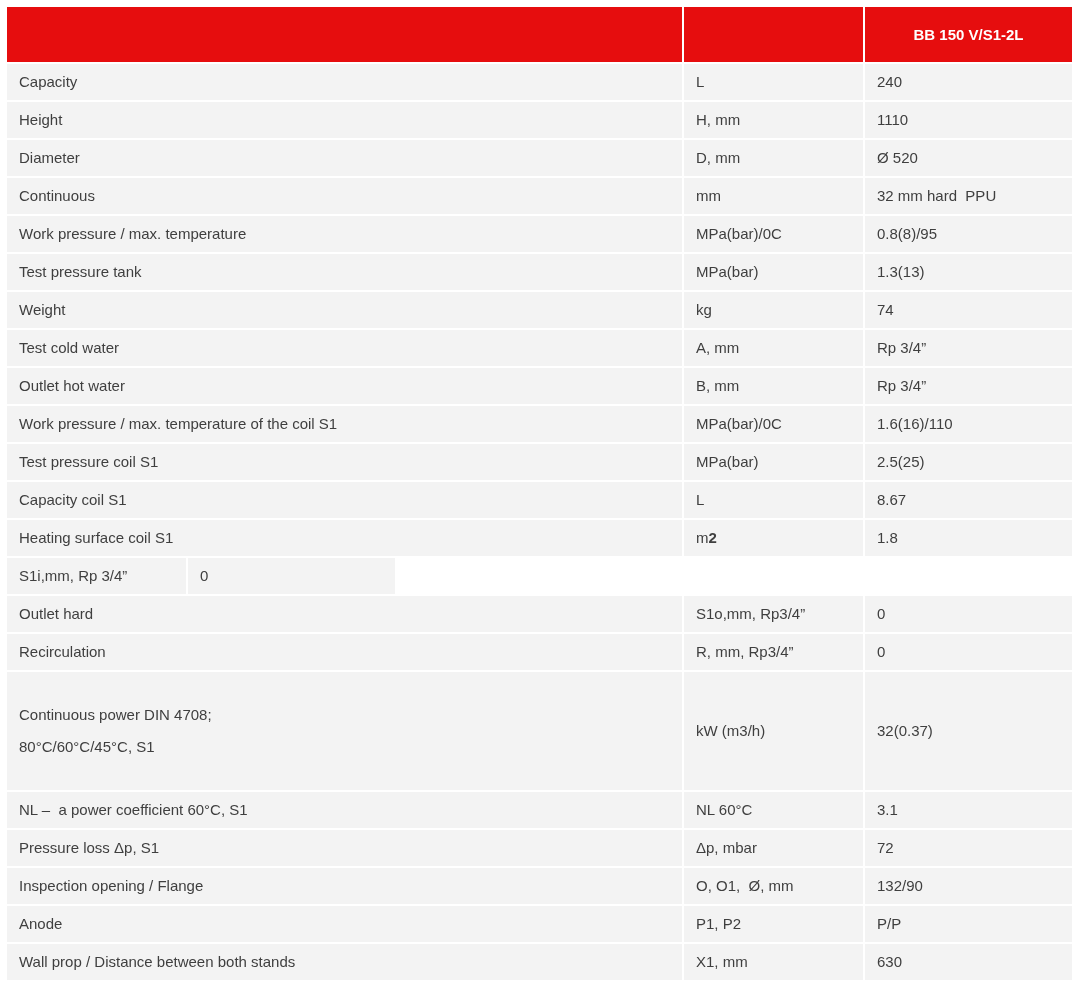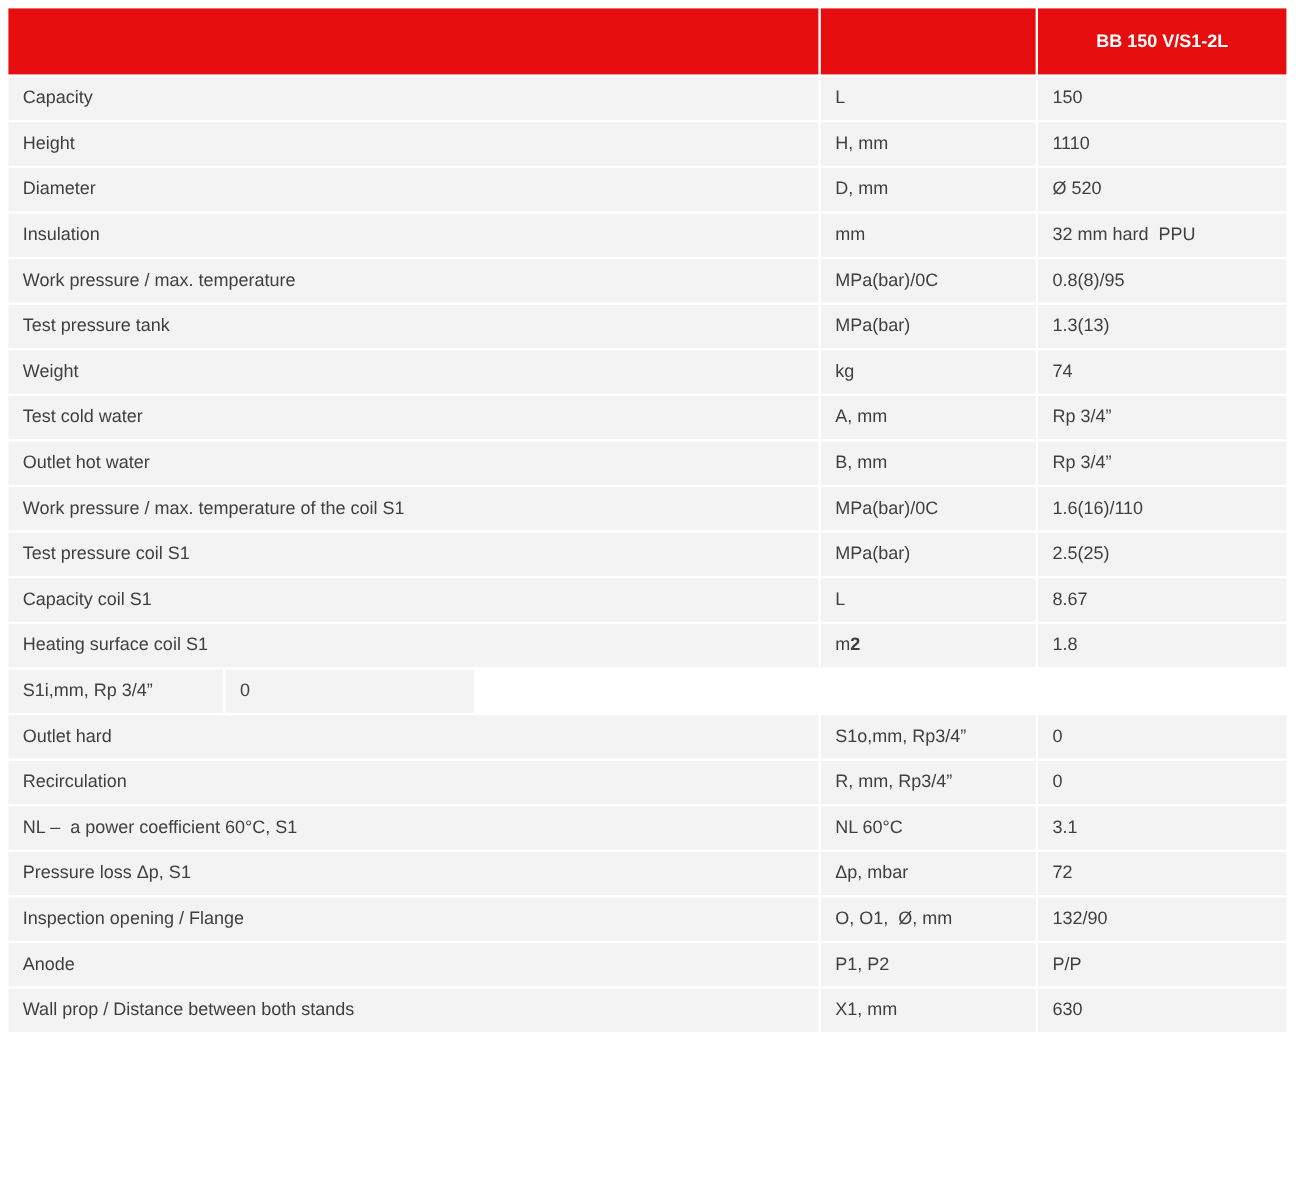--- a/index.html
+++ b/index.html
@@ -79,21 +79,21 @@
   <div id="rows-container">
   <div class="trow row-normal">
     <div class="cell c1">
       <span class="cell-text row-label">Capacity</span>
 
     </div>
     <div class="cell c2">
       <span class="unit-wrap cell-text"><span class="row-unit">L</span></span>
     </div>
     <div class="cell c3">
-      <span class="cell-text row-value">150</span>
+      <span class="cell-text row-value">240</span>
     </div>
   </div>
 
   <div class="trow row-normal">
     <div class="cell c1">
       <span class="cell-text row-label">Height</span>
 
     </div>
     <div class="cell c2">
       <span class="unit-wrap cell-text"><span class="row-unit">H, mm</span></span>
@@ -111,21 +111,21 @@
     <div class="cell c2">
       <span class="unit-wrap cell-text"><span class="row-unit">D, mm</span></span>
     </div>
     <div class="cell c3">
       <span class="cell-text row-value">Ø 520</span>
     </div>
   </div>
 
   <div class="trow row-normal">
     <div class="cell c1">
-      <span class="cell-text row-label">Insulation</span>
+      <span class="cell-text row-label">Continuous</span>
 
     </div>
     <div class="cell c2">
       <span class="unit-wrap cell-text"><span class="row-unit">mm</span></span>
     </div>
     <div class="cell c3">
       <span class="cell-text row-value">32 mm hard  PPU</span>
     </div>
   </div>
 
@@ -274,20 +274,32 @@
 
     </div>
     <div class="cell c2">
       <span class="unit-wrap cell-text"><span class="row-unit">R, mm, Rp3/4”</span></span>
     </div>
     <div class="cell c3">
       <span class="cell-text row-value">0</span>
     </div>
   </div>
 
+  <div class="trow row-tall">
+    <div class="cell c1">
+      <span class="cell-text row-label">Continuous power DIN 4708;</span>
+      <span class="cell-text label-line2">80°C/60°C/45°C, S1</span>
+    </div>
+    <div class="cell c2">
+      <span class="unit-wrap cell-text"><span class="row-unit">kW (m3/h)</span></span>
+    </div>
+    <div class="cell c3">
+      <span class="cell-text row-value">32(0.37)</span>
+    </div>
+  </div>
 
   <div class="trow row-normal">
     <div class="cell c1">
       <span class="cell-text row-label">NL –  a power coefficient 60°C, S1</span>
 
     </div>
     <div class="cell c2">
       <span class="unit-wrap cell-text"><span class="row-unit">NL 60°C</span></span>
     </div>
     <div class="cell c3">

